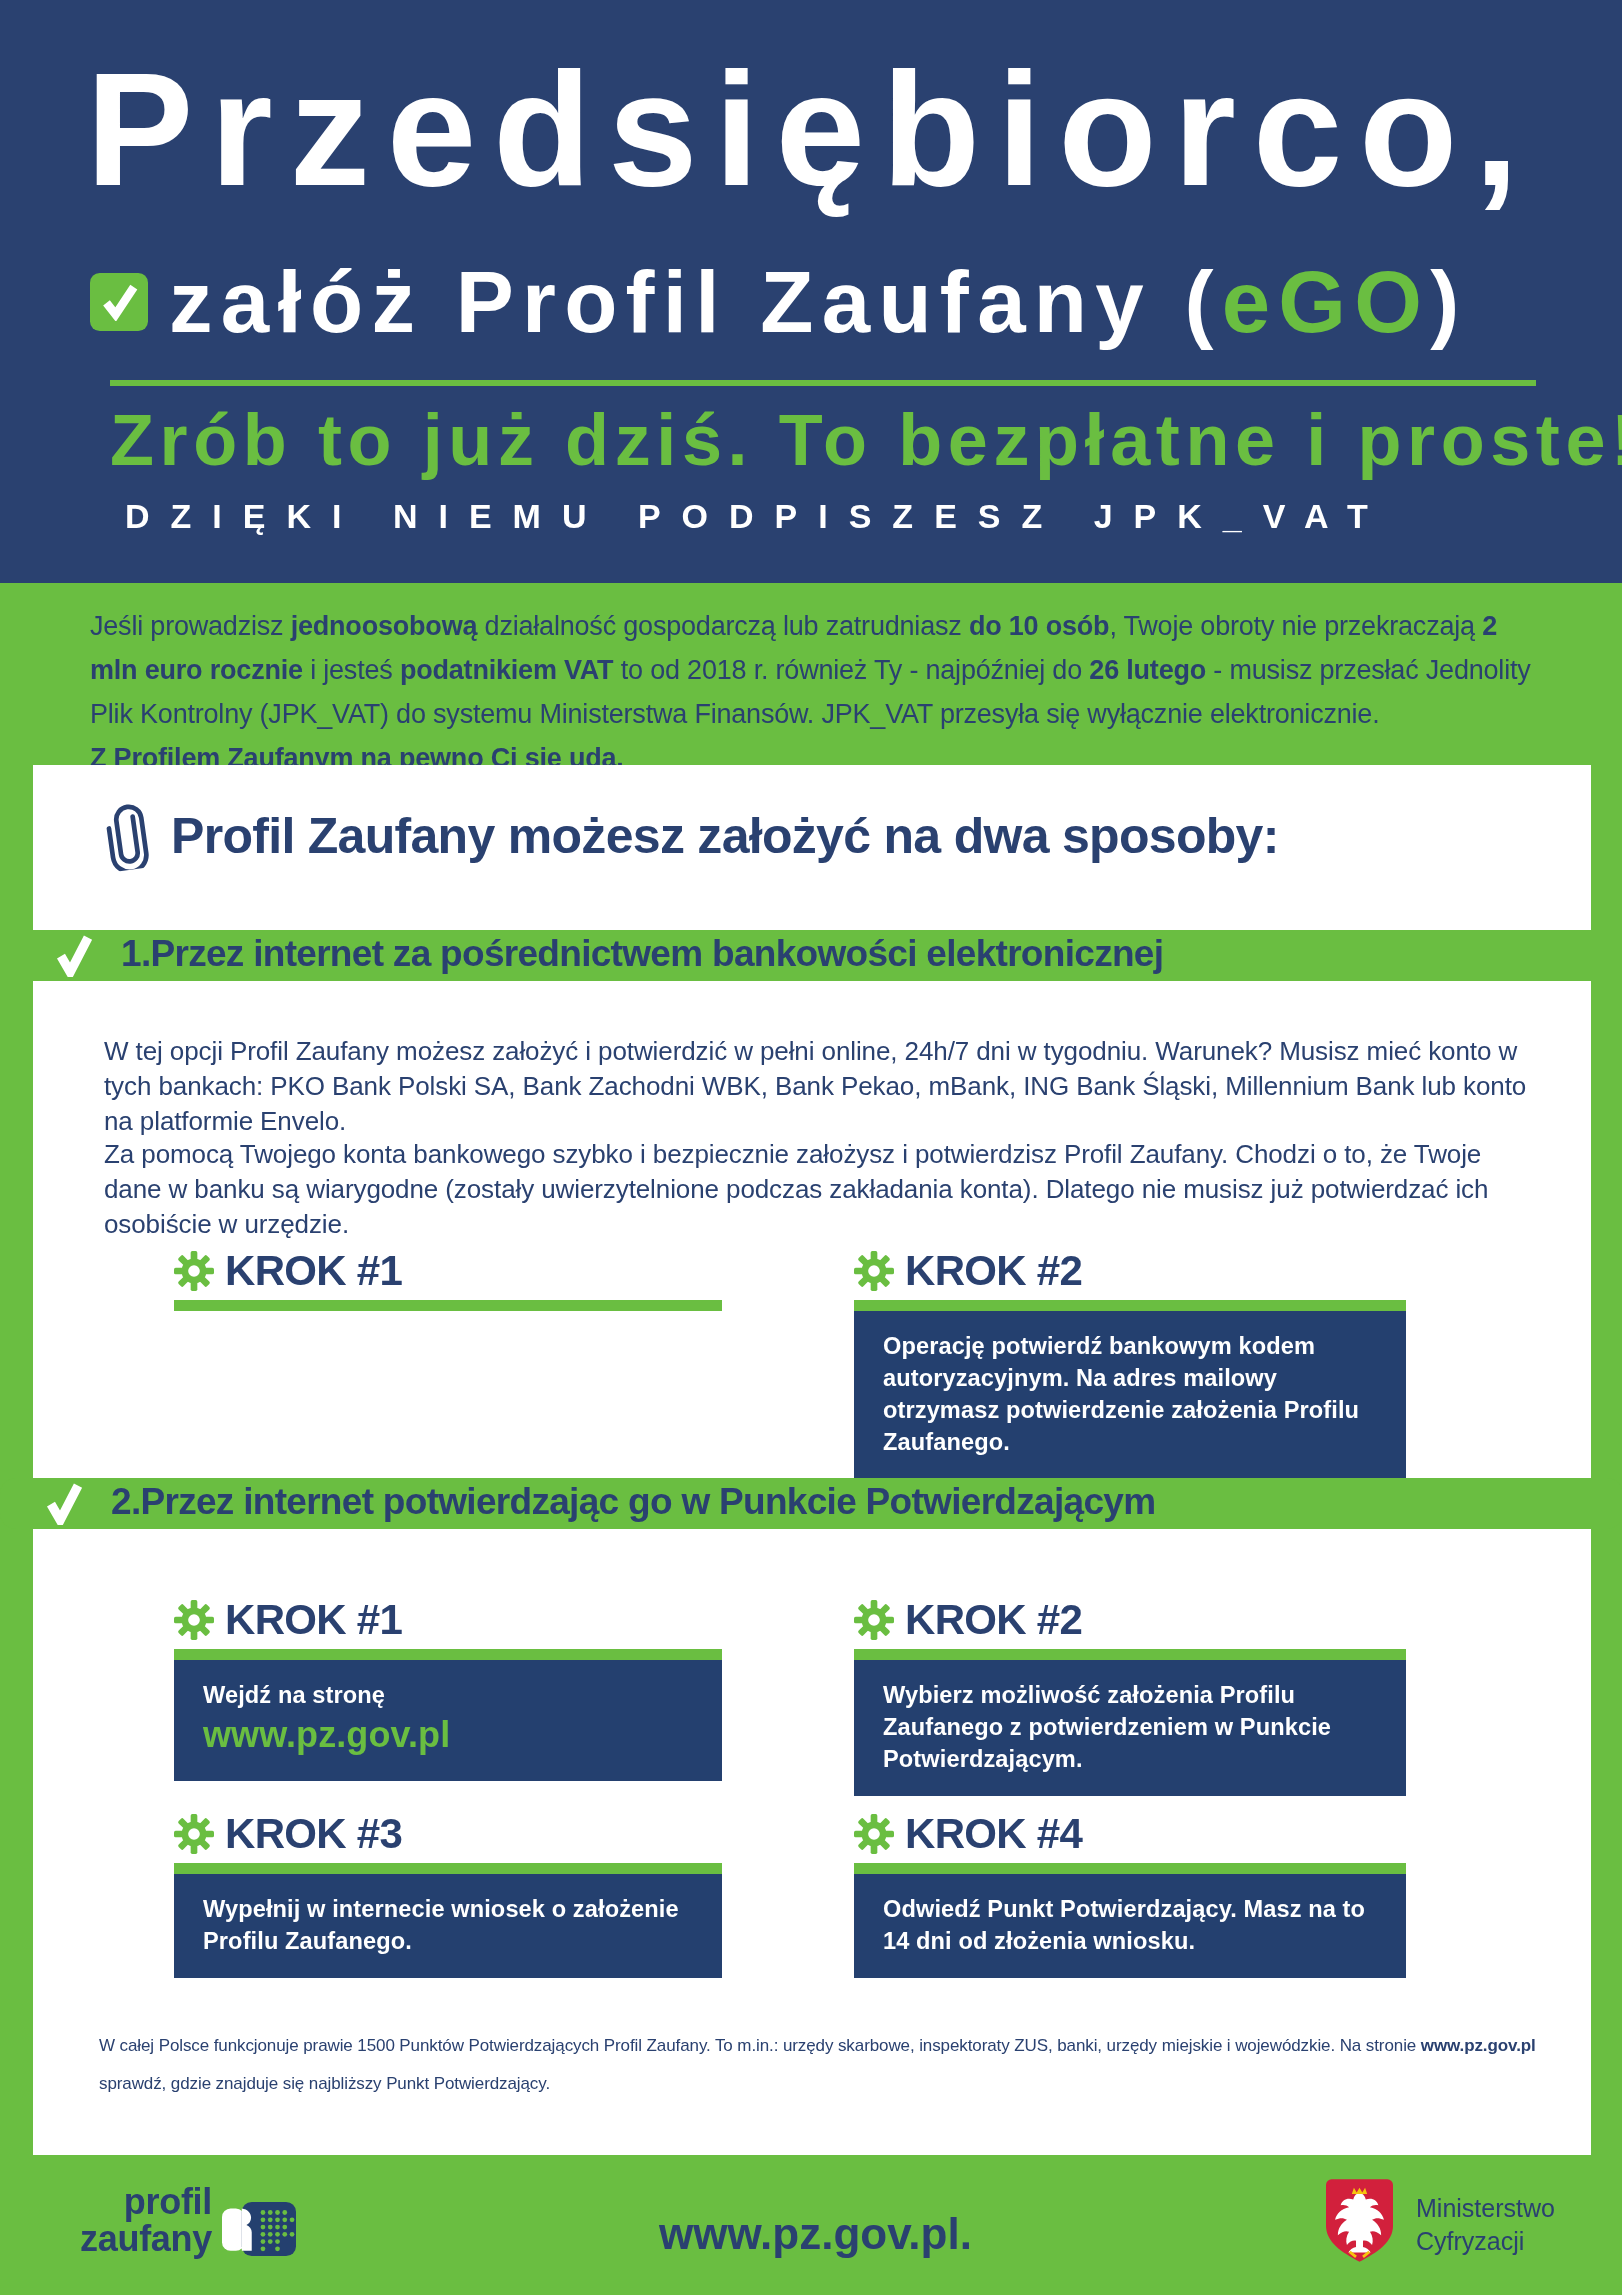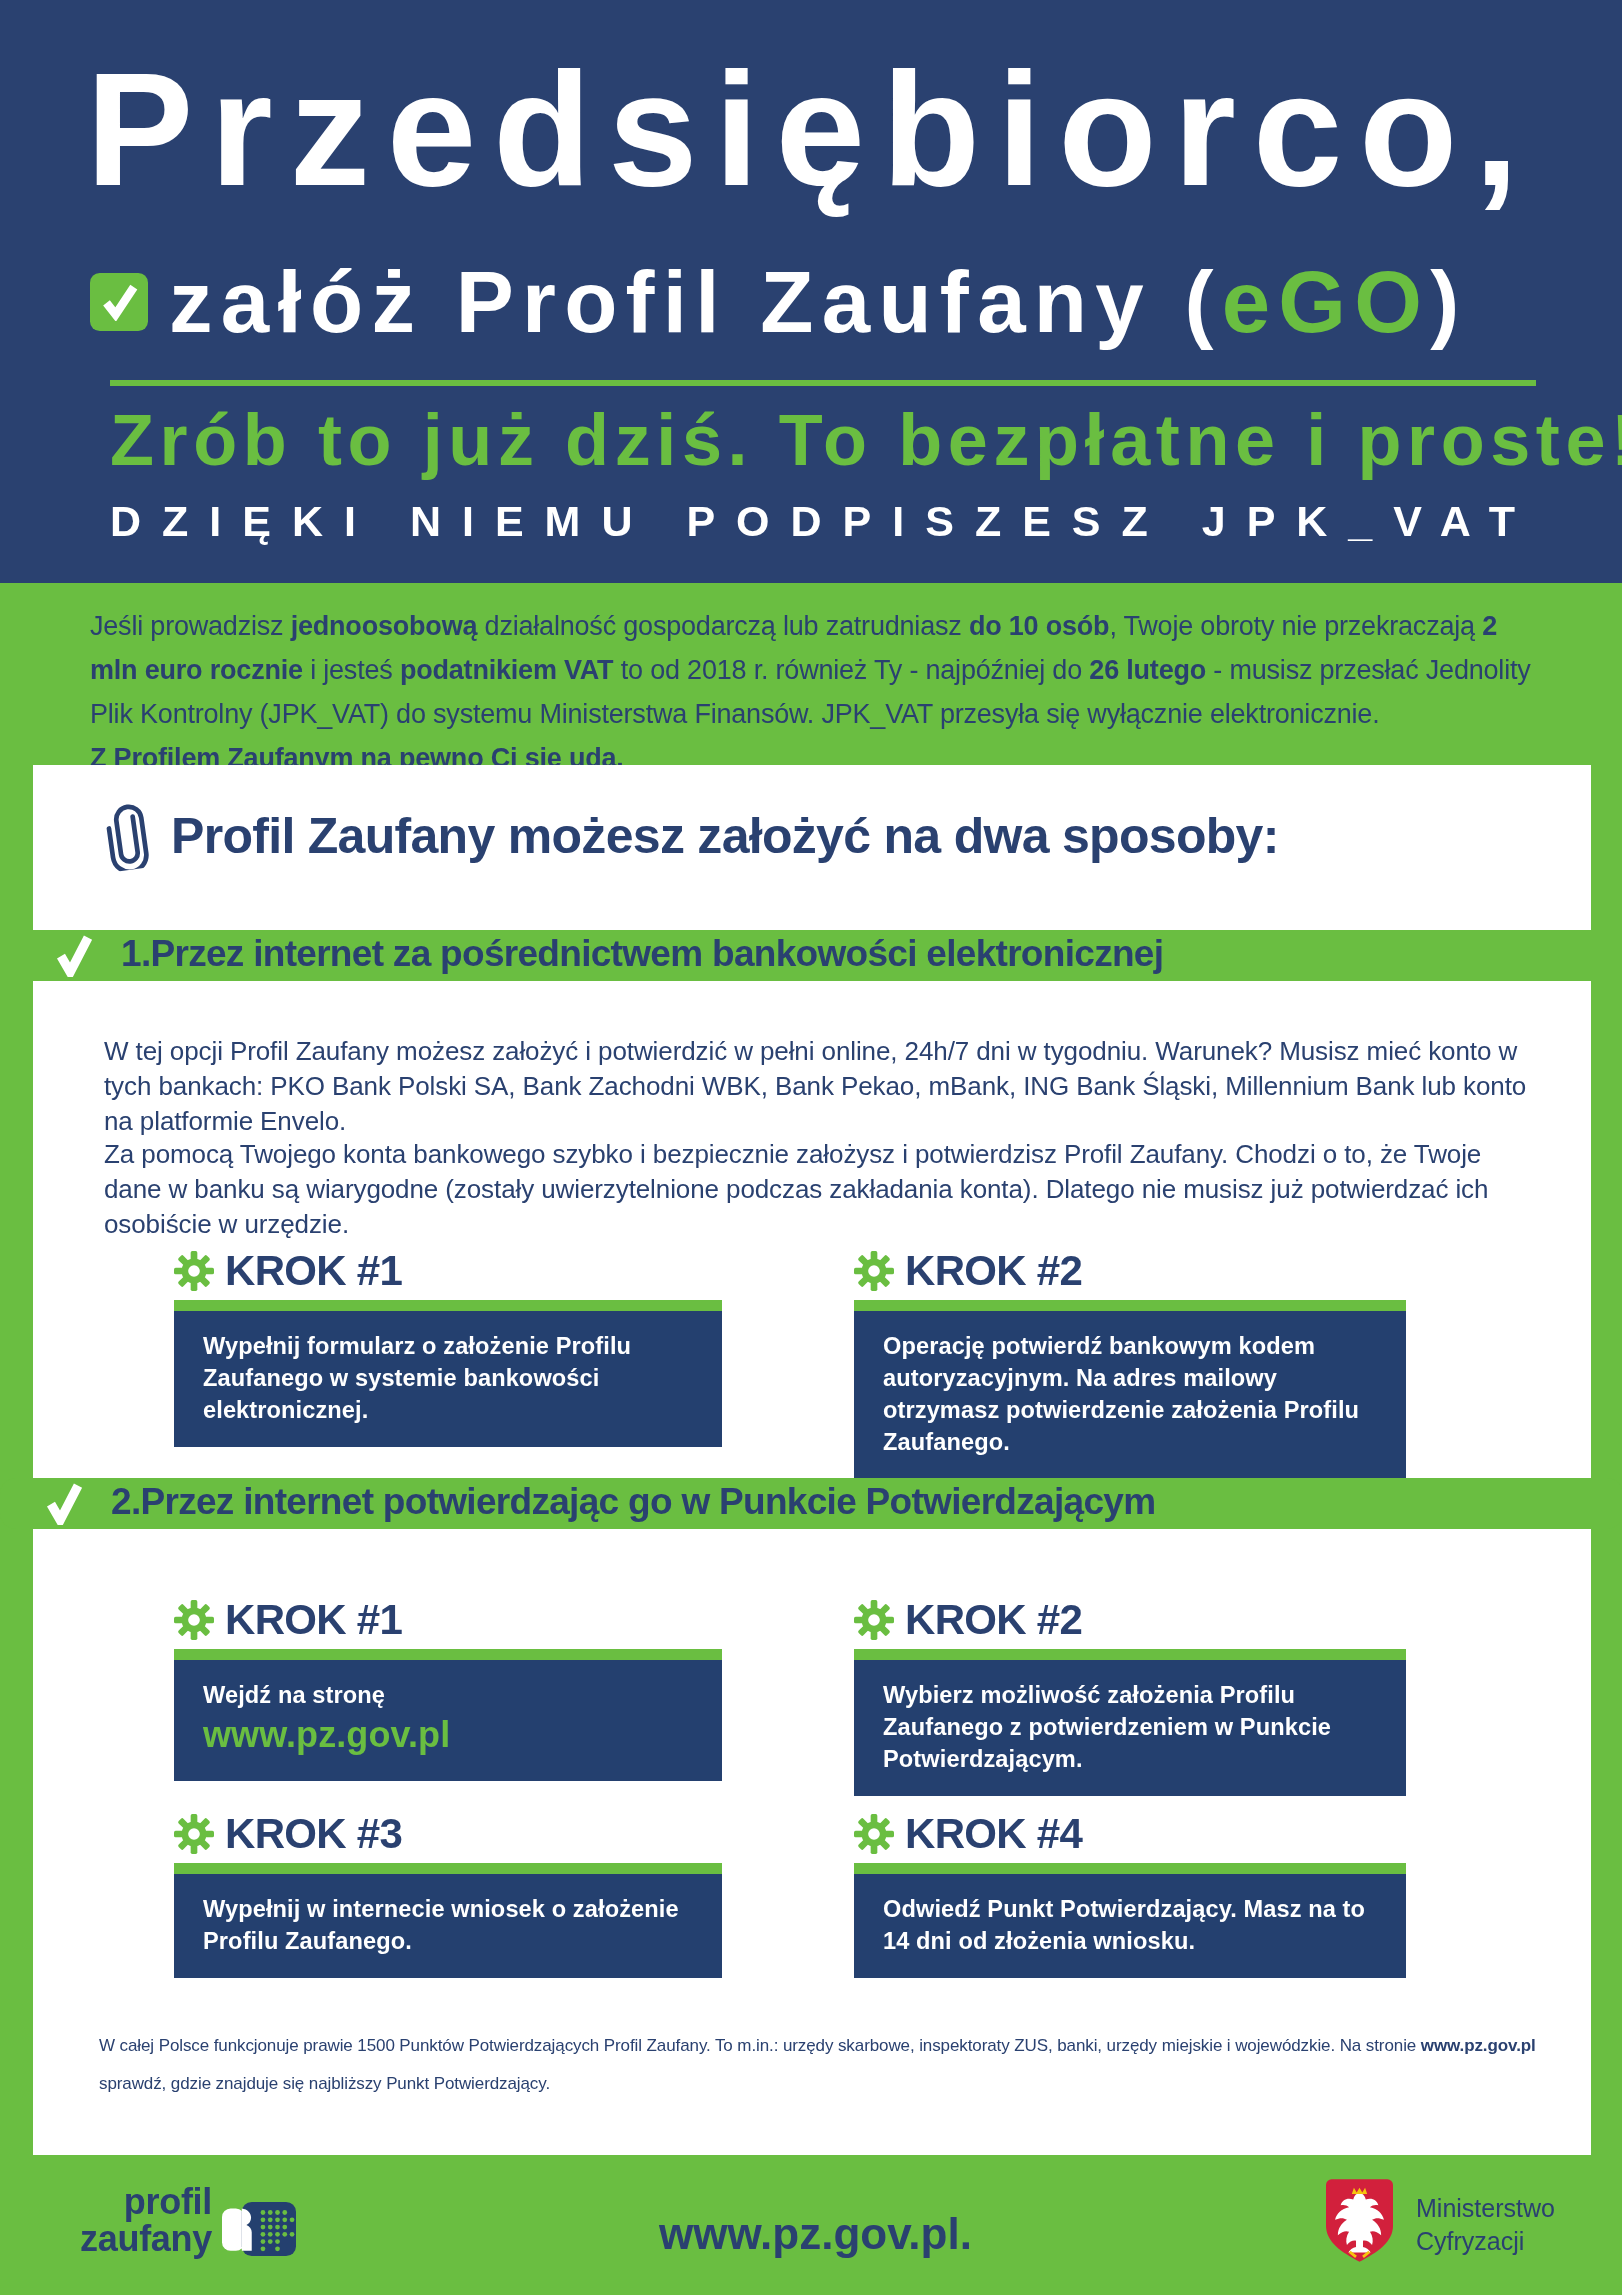--- a/index.html
+++ b/index.html
@@ -12,21 +12,21 @@
 
   
   .header{position:absolute; top:0; left:0; width:100%; height:583px; background:var(--navy);}
   .main-title{position:absolute; left:86px; top:49px; color:#fff; font-size:161px; font-weight:bold; letter-spacing:16.7px; line-height:1; white-space:nowrap;}
   .subtitle-row{position:absolute; left:90px; top:257px; display:flex; align-items:center; gap:21px; height:89px;}
   .checkbox{width:58px; height:58px; background:var(--green); border-radius:9.7px; display:flex; align-items:center; justify-content:center; flex:0 0 auto;}
   .subtitle{color:#fff; font-size:87px; font-weight:bold; letter-spacing:8.3px; white-space:nowrap; line-height:1;}
   .subtitle .hl{color:var(--green);}
   .header-rule{position:absolute; left:110px; top:380px; width:1426px; height:6.2px; background:var(--green);}
   .tagline{position:absolute; left:110px; top:401px; color:var(--green); font-size:72px; font-weight:bold; letter-spacing:5.6px; white-space:nowrap; line-height:1.1;}
-  .jpk-line{position:absolute; left:110px; top:497px; color:#fff; font-size:43px; font-weight:bold; letter-spacing:21px; white-space:nowrap;}
+  .jpk-line{position:absolute; left:125px; top:497px; color:#fff; font-size:34px; font-weight:bold; letter-spacing:21px; white-space:nowrap;}
 
   
   .intro-band{position:absolute; top:583px; left:0; width:100%; height:182px; background:var(--green);}
   .intro-text{position:absolute; left:90px; top:21px; width:1454px; color:var(--navy); font-size:27px; line-height:44px; letter-spacing:-0.2px;}
 
   
   .white-panel{position:absolute; left:33px; top:765px; width:1558px; height:1390px; background:#fff;}
 
   .methods-heading{position:absolute; left:104px; top:791px; height:90px; display:flex; align-items:center; gap:21px;}
   .methods-heading .txt{color:var(--navy); font-size:50px; font-weight:bold; letter-spacing:-0.7px; white-space:nowrap;}
@@ -128,21 +128,20 @@
               <rect x="20" y="36" width="8" height="12" rx="2" transform="rotate(45 24 24)"></rect>
               <rect x="0" y="20" width="12" height="8" rx="2" transform="rotate(45 24 24)"></rect>
               <rect x="36" y="20" width="12" height="8" rx="2" transform="rotate(45 24 24)"></rect>
             </g>
             <circle cx="24" cy="24" r="7" fill="#ffffff"></circle>
           </svg>
       </span>
       <span class="txt">KROK #1</span>
     </div>
     <div class="step-bar"></div>
-    <div class="step-box"><span>Wypełnij formularz o założenie Profilu Zaufanego w systemie bankowości elektronicznej.</span></div>
   </div>
 
   <div class="step s1b">
     <div class="step-label">
       <span>
         <svg width="40" height="40" viewBox="0 0 48 48">
             <g fill="#6abe41">
               <circle cx="24" cy="24" r="15"></circle>
               <rect x="20" y="0" width="8" height="12" rx="2"></rect>
               <rect x="20" y="36" width="8" height="12" rx="2"></rect>

